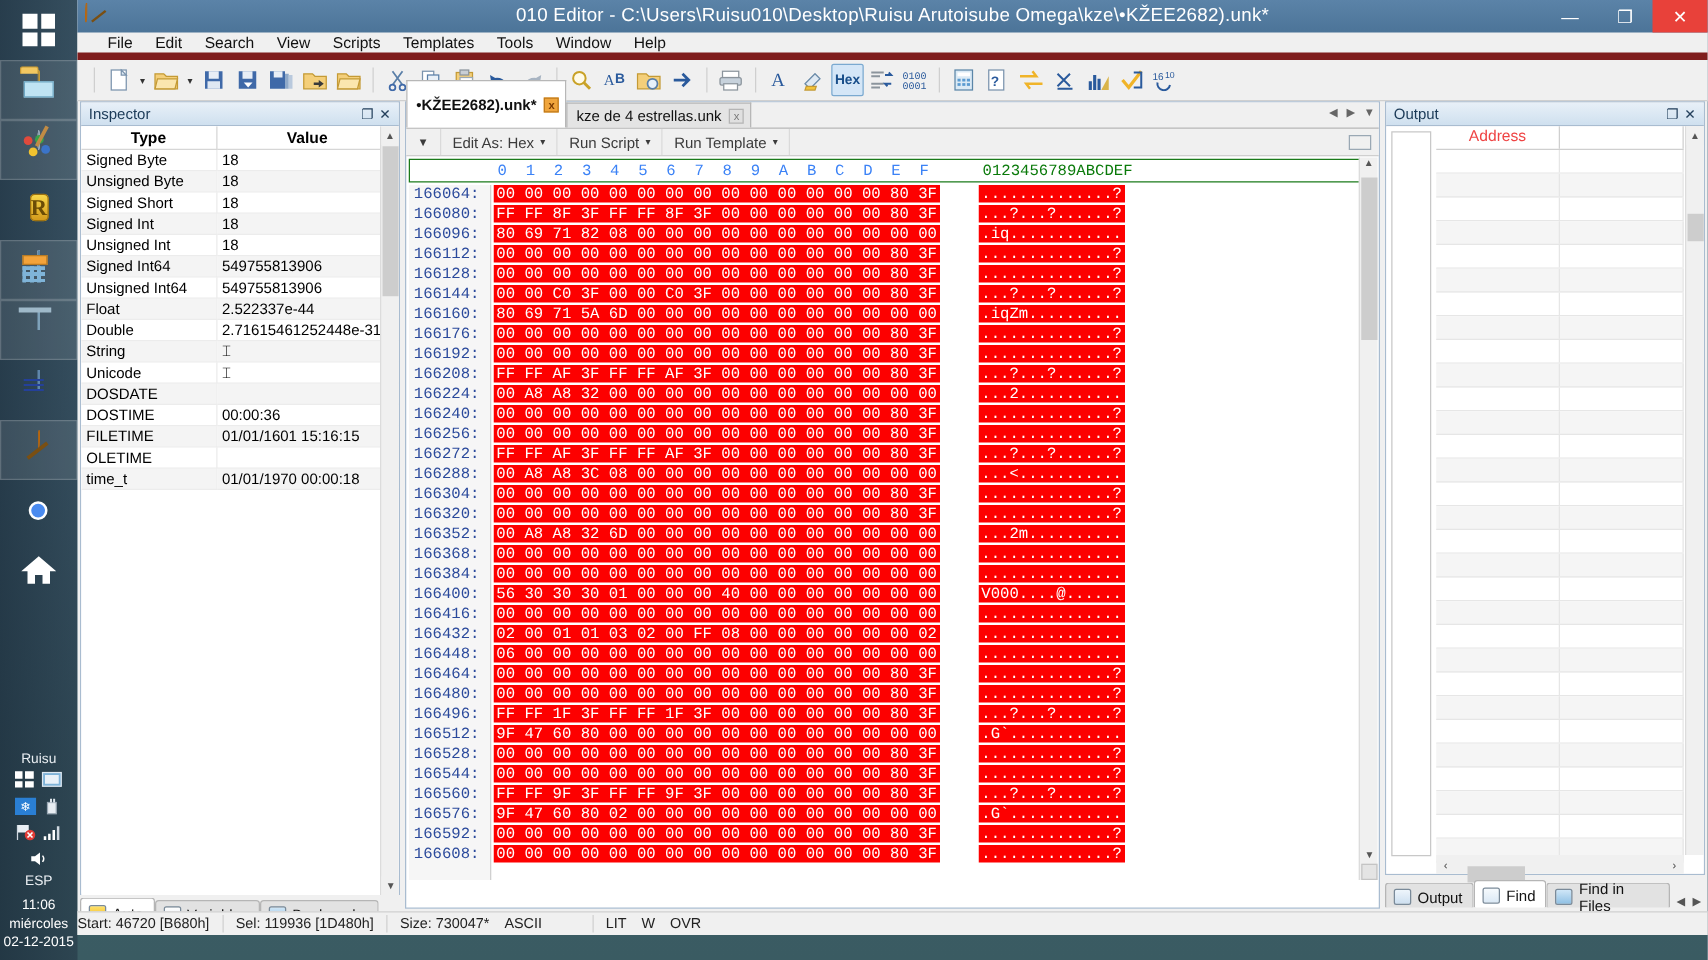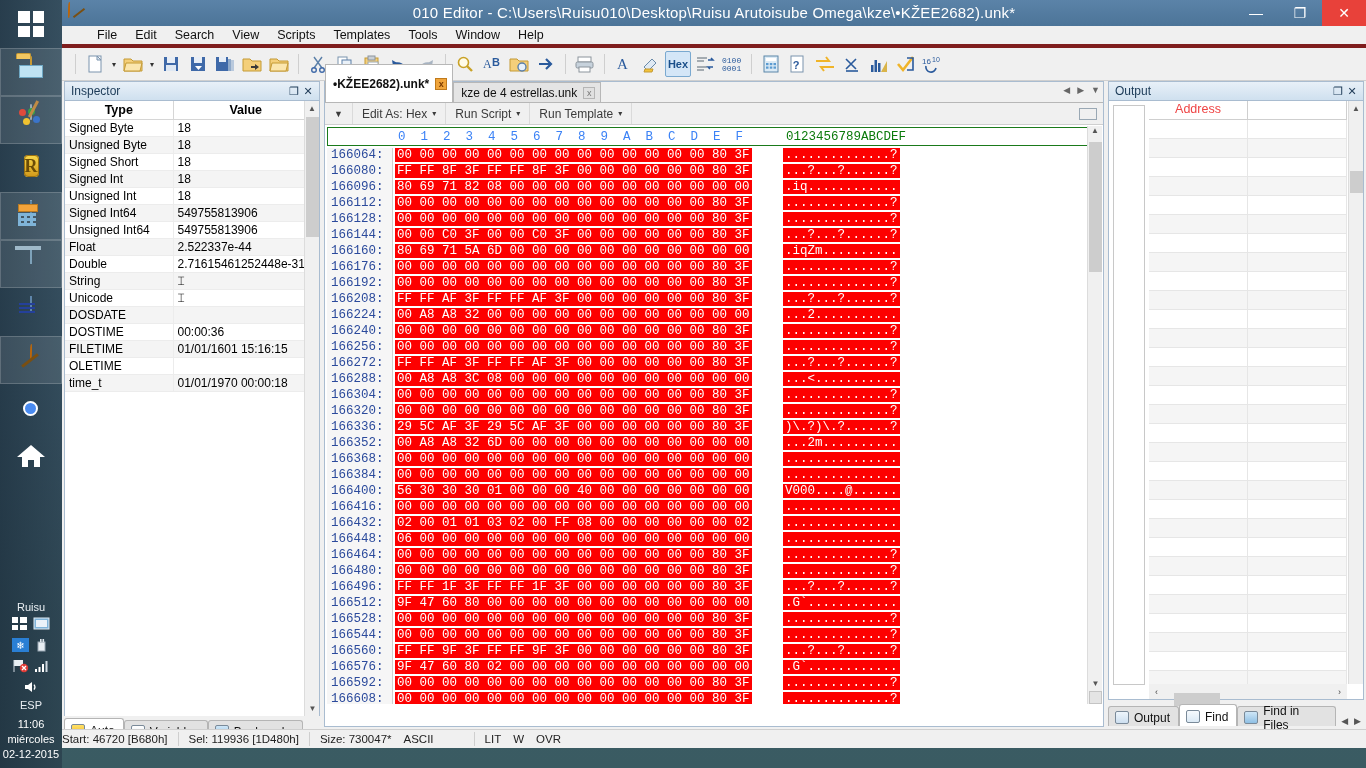--- a/index.html
+++ b/index.html
@@ -62,21 +62,21 @@
   
   #win{ position:absolute; left:62px; top:0; width:1304px; height:748px; background:#f0f0f0; }
   #titlebar{ height:26px; background:linear-gradient(#5b83a8,#4c7498); position:relative; color:#fff; }
   #titlebar .tb-app-ico{ position:absolute; left:6px; top:3px; width:20px;height:18px; }
   .ic-010s{ width:20px;height:17px;background:radial-gradient(circle at 35% 35%,#ffd24a,#ef8c18);border:1px solid #b9660d;border-radius:55% 20% 55% 20%;position:relative;}
   .ic-010s:after{content:"";position:absolute;left:3px;top:9px;width:14px;height:2px;background:#7a4f12;transform:rotate(-38deg);}
   #title-text{ position:absolute; left:0; right:0; top:4px; text-align:center; font-size:15px; letter-spacing:.2px; }
   .wbtns{ position:absolute; right:0; top:0; display:flex; }
   .wbtn{ width:44px; height:26px; display:flex; align-items:center; justify-content:center; font-size:14px; color:#fff; }
   .wbtn.close{ background:#e8413a; }
-  #menubar{ height:22px; background:#f0f0f0; display:flex; align-items:center; padding-left:26px; border-bottom:4px solid #7f1d1d;}
+  #menubar{ height:22px; background:#f0f0f0; display:flex; align-items:center; padding-left:15px; border-bottom:6px solid #7f1d1d;}
   #menubar div{ padding:2px 9px; font-size:12.5px; color:#111; }
   #toolbar{ height:33px; background:#f0f0f0; display:flex; align-items:center; padding-left:8px; gap:1px; border-bottom:1px solid #cfcfcf;}
   .tbi{ width:26px;height:26px; display:flex;align-items:center;justify-content:center; position:relative; }
   .tbi.sel{ background:#d4e6f7; border:1px solid #7aa9d0; border-radius:2px; }
   .tsep{ width:1px;height:20px;background:#cfcfcf;margin:0 5px; }
   .tcaret{ width:10px;height:26px; display:flex;align-items:center;justify-content:center;font-size:8px;color:#333;}
 
   
   #body{ position:absolute; left:0; top:81px; width:1304px; height:646px; }
 
@@ -652,21 +652,20 @@
               <div class="hrow"><span class="addr">166176:</span><span class="hbytes">00 00 00 00 00 00 00 00 00 00 00 00 00 00 80 3F</span><span class="hasc">..............?</span></div>
               <div class="hrow"><span class="addr">166192:</span><span class="hbytes">00 00 00 00 00 00 00 00 00 00 00 00 00 00 80 3F</span><span class="hasc">..............?</span></div>
               <div class="hrow"><span class="addr">166208:</span><span class="hbytes">FF FF AF 3F FF FF AF 3F 00 00 00 00 00 00 80 3F</span><span class="hasc">...?...?......?</span></div>
               <div class="hrow"><span class="addr">166224:</span><span class="hbytes">00 A8 A8 32 00 00 00 00 00 00 00 00 00 00 00 00</span><span class="hasc">...2...........</span></div>
               <div class="hrow"><span class="addr">166240:</span><span class="hbytes">00 00 00 00 00 00 00 00 00 00 00 00 00 00 80 3F</span><span class="hasc">..............?</span></div>
               <div class="hrow"><span class="addr">166256:</span><span class="hbytes">00 00 00 00 00 00 00 00 00 00 00 00 00 00 80 3F</span><span class="hasc">..............?</span></div>
               <div class="hrow"><span class="addr">166272:</span><span class="hbytes">FF FF AF 3F FF FF AF 3F 00 00 00 00 00 00 80 3F</span><span class="hasc">...?...?......?</span></div>
               <div class="hrow"><span class="addr">166288:</span><span class="hbytes">00 A8 A8 3C 08 00 00 00 00 00 00 00 00 00 00 00</span><span class="hasc">...&lt;...........</span></div>
               <div class="hrow"><span class="addr">166304:</span><span class="hbytes">00 00 00 00 00 00 00 00 00 00 00 00 00 00 80 3F</span><span class="hasc">..............?</span></div>
               <div class="hrow"><span class="addr">166320:</span><span class="hbytes">00 00 00 00 00 00 00 00 00 00 00 00 00 00 80 3F</span><span class="hasc">..............?</span></div>
-              <div class="hrow"><span class="addr">166336:</span><span class="hbytes">29 5C AF 3F 29 5C AF 3F 00 00 00 00 00 00 80 3F</span><span class="hasc">)\.?)\.?......?</span></div>
               <div class="hrow"><span class="addr">166352:</span><span class="hbytes">00 A8 A8 32 6D 00 00 00 00 00 00 00 00 00 00 00</span><span class="hasc">...2m..........</span></div>
               <div class="hrow"><span class="addr">166368:</span><span class="hbytes">00 00 00 00 00 00 00 00 00 00 00 00 00 00 00 00</span><span class="hasc">...............</span></div>
               <div class="hrow"><span class="addr">166384:</span><span class="hbytes">00 00 00 00 00 00 00 00 00 00 00 00 00 00 00 00</span><span class="hasc">...............</span></div>
               <div class="hrow"><span class="addr">166400:</span><span class="hbytes">56 30 30 30 01 00 00 00 40 00 00 00 00 00 00 00</span><span class="hasc">V000....@......</span></div>
               <div class="hrow"><span class="addr">166416:</span><span class="hbytes">00 00 00 00 00 00 00 00 00 00 00 00 00 00 00 00</span><span class="hasc">...............</span></div>
               <div class="hrow"><span class="addr">166432:</span><span class="hbytes">02 00 01 01 03 02 00 FF 08 00 00 00 00 00 00 02</span><span class="hasc">...............</span></div>
               <div class="hrow"><span class="addr">166448:</span><span class="hbytes">06 00 00 00 00 00 00 00 00 00 00 00 00 00 00 00</span><span class="hasc">...............</span></div>
               <div class="hrow"><span class="addr">166464:</span><span class="hbytes">00 00 00 00 00 00 00 00 00 00 00 00 00 00 80 3F</span><span class="hasc">..............?</span></div>
               <div class="hrow"><span class="addr">166480:</span><span class="hbytes">00 00 00 00 00 00 00 00 00 00 00 00 00 00 80 3F</span><span class="hasc">..............?</span></div>
               <div class="hrow"><span class="addr">166496:</span><span class="hbytes">FF FF 1F 3F FF FF 1F 3F 00 00 00 00 00 00 80 3F</span><span class="hasc">...?...?......?</span></div>

